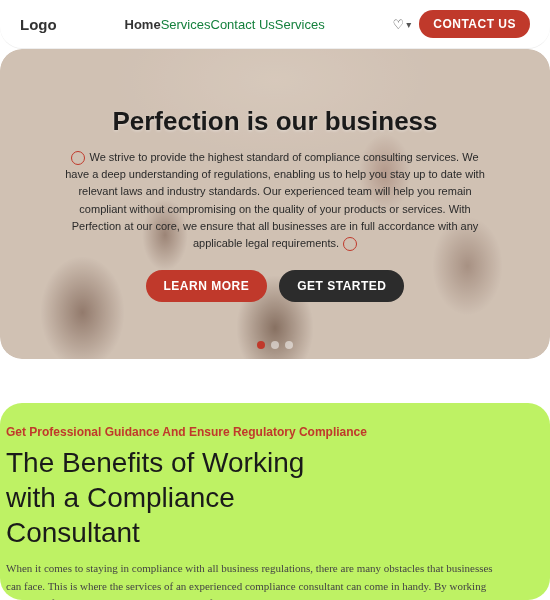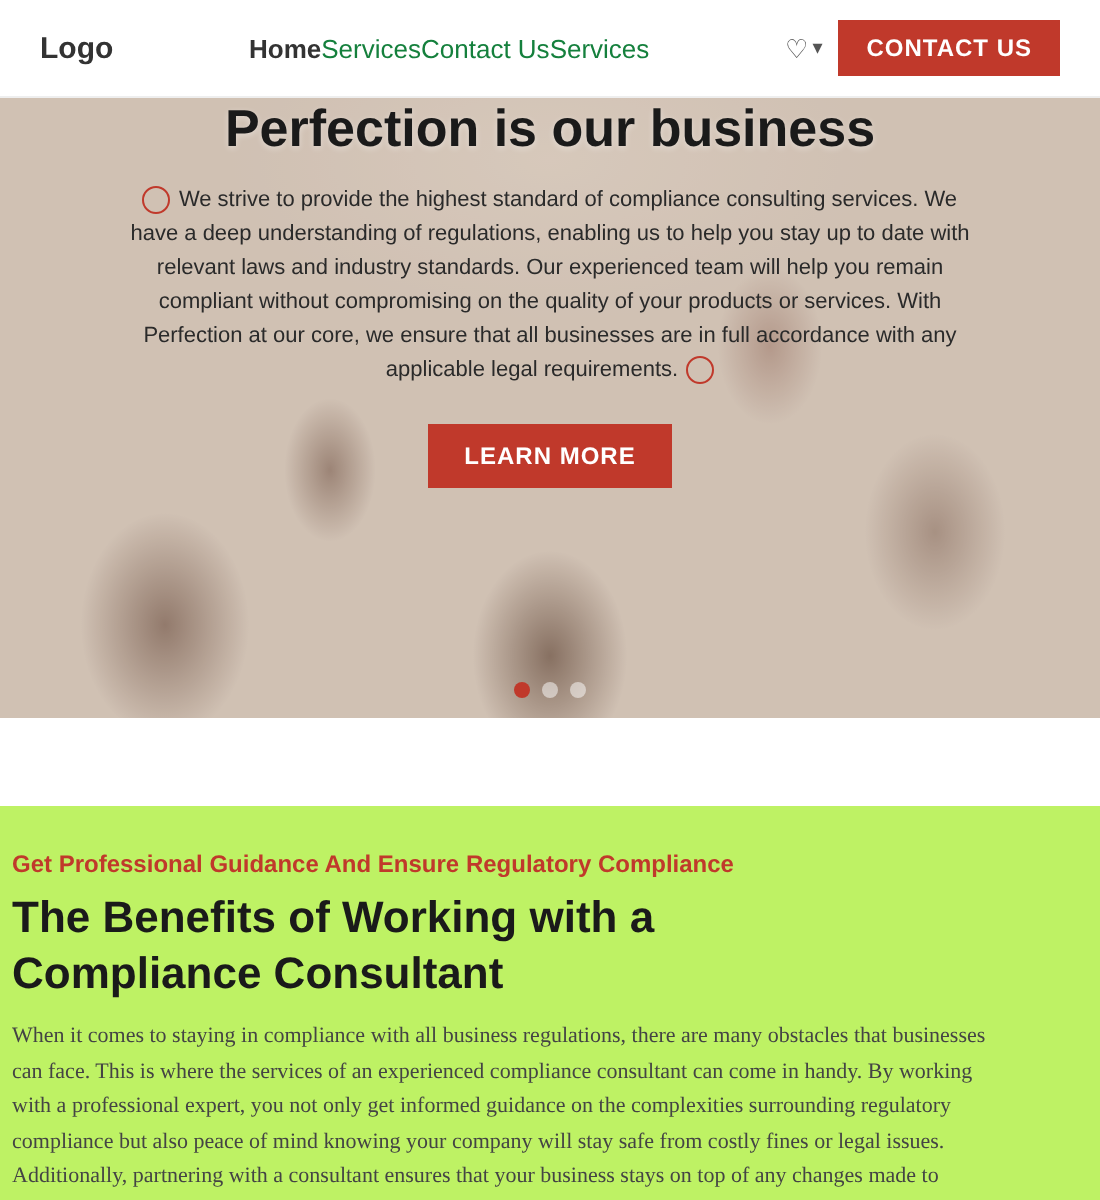--- a/index.html
+++ b/index.html
@@ -1,15 +1,15 @@
 <!DOCTYPE html>
 <html><head>
   <meta charset="utf-8">
   <style>
-    * { margin: 0; padding: 0; box-sizing: border-box; }
+    * { margin: 0; padding: 0; box-sizing: border-box; border-radius: 22px; }
     body { font-family: Arial, sans-serif; width: 550px; height: 600px; overflow: hidden; background: #fff; }
 
     
     nav {
       display: flex; align-items: center; justify-content: space-between;
       padding: 10px 20px; background: #fff; border-bottom: 1px solid #eee;
       position: relative; z-index: 10;
     }
     .nav-logo { font-weight: bold; font-size: 15px; color: #333; }
     .nav-links { display: flex; gap: 0; }
@@ -18,21 +18,21 @@
     .nav-right { display: flex; align-items: center; gap: 8px; }
     .nav-heart { font-size: 13px; color: #555; display: flex; align-items: center; gap: 2px; cursor: pointer; }
     .contact-btn {
       background: #c0392b; color: #fff; border: none; padding: 7px 14px;
       font-size: 12px; font-weight: bold; cursor: pointer; letter-spacing: 0.5px;
     }
 
     
     .hero {
       position: relative; height: 310px; overflow: hidden;
-      display: flex; justify-content: center;
+      display: flex; align-items: center; justify-content: center;
     }
     
     .hero-people {
       position: absolute; inset: 0; z-index: 0;
       background: #c9b8a8;
       overflow: hidden;
     }
     .hero-people::before {
       content: '';
       position: absolute; inset: 0;
@@ -86,21 +86,21 @@
     .dot.active { background: #c0392b; }
 
     
     .benefits {
       background: #bef264; padding: 22px 6px 16px; margin-top: 44px;
     }
     .benefits-subtitle {
       color: #c0392b; font-size: 12px; font-weight: bold; margin-bottom: 6px;
     }
     .benefits-title {
-      font-size: 22px; font-weight: bold; color: #1a1a1a; line-height: 1.25;
+      font-size: 28px; font-weight: normal; color: #1a1a1a; line-height: 1.25;
       margin-bottom: 10px; max-width: 340px;
     }
     .benefits-desc {
       font-size: 11px; color: #444; line-height: 1.6; max-width: 500px; font-family: Liberation Serif, serif;
     }
 
     
     .services-section {
       background: #f5f0eb; padding: 18px 24px 14px;
     }
@@ -128,20 +128,21 @@
 <div class="hero">
   <div class="hero-people"></div>
   <div class="hero-overlay"></div>
   <div class="hero-content">
     <h1 class="hero-title">Perfection is our business</h1>
     <p class="hero-desc">
       <span class="hero-circle-left"></span><span>We strive to provide the highest standard of compliance consulting services. We have a deep understanding of regulations, enabling us to help you stay up to date with relevant laws and industry standards. Our experienced team will help you remain compliant without compromising on the quality of your products or services. With Perfection at our core, we ensure that all businesses are in full accordance with any applicable legal requirements.</span><span class="hero-circle-right"></span>
     </p>
     <div class="hero-btns">
       <button class="btn-learn">LEARN MORE</button>
+      <button class="btn-started">GET STARTED</button>
     </div>
   </div>
   <div class="hero-dots">
     <span class="dot active"></span>
     <span class="dot"></span>
     <span class="dot"></span>
   </div>
 </div>
 
 <div class="benefits">

